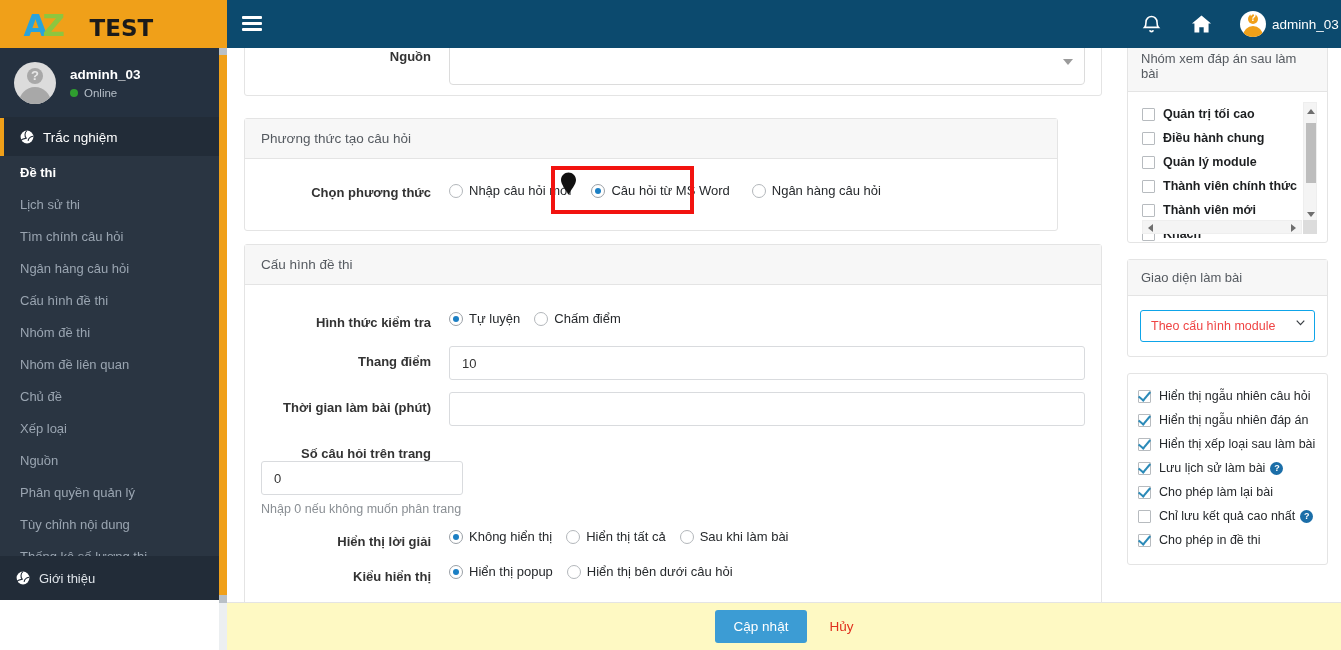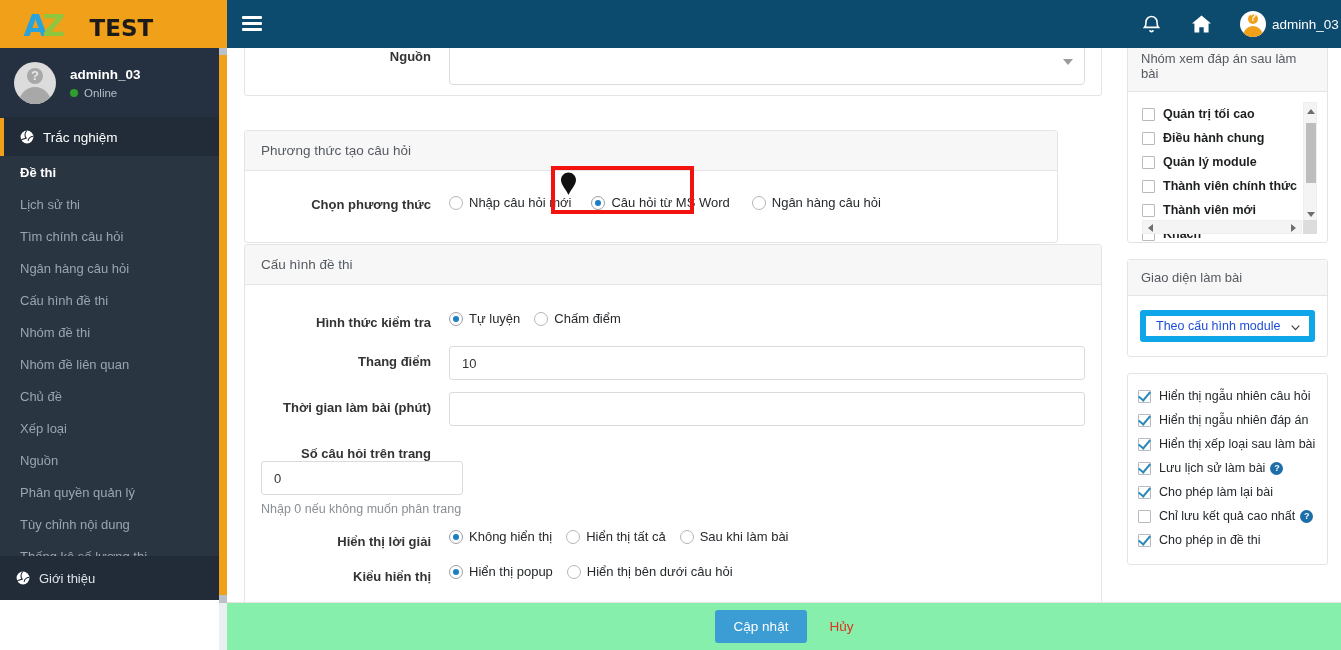--- a/index.html
+++ b/index.html
@@ -177,21 +177,21 @@
     width: 100%; height: 44px; border: 1px solid #dcdcdc; border-radius: 4px;
     background: #ffffff; position: relative; cursor: pointer;
   }
   .select-box .caret {
     position: absolute; right: 11px; top: 17px; width: 0; height: 0;
     border-left: 5px solid transparent; border-right: 5px solid transparent;
     border-top: 6px solid #9b9b9b;
   }
   .hint { font-size: 12.5px; color: #8a8f94; margin-top: 7px; }
 
-  #panel-method { left: 17px; top: 82px; width: 814px; }
+  #panel-method { left: 17px; top: 70px; width: 814px; }
   #panel-config { left: 17px; top: 196px; width: 858px; }
 
   .radio-group { display: flex; align-items: center; padding-top: 6px; }
   .radio-opt {
     display: flex; align-items: center; margin-right: 14px; cursor: pointer;
     font-size: 13px; color: #26292c;
   }
   .rdo {
     width: 14px; height: 14px; border-radius: 50%; border: 1px solid #b3b7bb;
     background: #fff; margin-right: 6px; position: relative; flex: none;
@@ -266,39 +266,39 @@
     border-top: 4px solid transparent; border-bottom: 4px solid transparent;
   }
   .sb-h .arr.lf { left: 5px; border-right: 5px solid #6e6e6e; }
   .sb-h .arr.rt { right: 5px; border-left: 5px solid #6e6e6e; }
   .sb-corner {
     position: absolute; right: 2px; bottom: 0; width: 14px; height: 14px;
     background: #dcdcdc;
   }
 
   .sel-display {
-    width: 100%; height: 32px; border: 6px solid #0ea5e9; border-radius: 3px;
+    width: 100%; height: 32px; border: 1px solid #0ea5e9; border-radius: 3px;
     background: #ffffff; display: flex; align-items: center;
-    padding: 0 10px; font-size: 12.5px; color: #1d4ed8;
+    padding: 0 10px; font-size: 12.5px; color: #ef4444;
     position: relative; cursor: pointer;
   }
   .sel-display .chev {
     position: absolute; right: 9px; top: 9px; width: 9px; height: 6px;
   }
   .help-icon {
     display: inline-flex; align-items: center; justify-content: center;
     width: 13px; height: 13px; border-radius: 50%; background: #1b6ea8;
     color: #fff; font-size: 9px; font-weight: bold; margin-left: 5px;
     flex: none; cursor: pointer;
   }
 
   
   #footer {
     position: absolute; left: 227px; top: 602px; width: 1114px; height: 48px;
-    background: #86efac; border-top: 1px solid #e4e4e4;
+    background: #fef9c3; border-top: 1px solid #e4e4e4;
     display: flex; align-items: center; justify-content: center;
   }
   #btn-update {
     background: #3c9cd4; color: #ffffff; border: none; border-radius: 3px;
     padding: 9px 19px; font-family: "Liberation Sans", sans-serif;
     font-size: 13.5px; cursor: pointer;
   }
   #btn-cancel {
     color: #e0301e; font-size: 13.5px; margin-left: 22px; cursor: pointer;
   }

